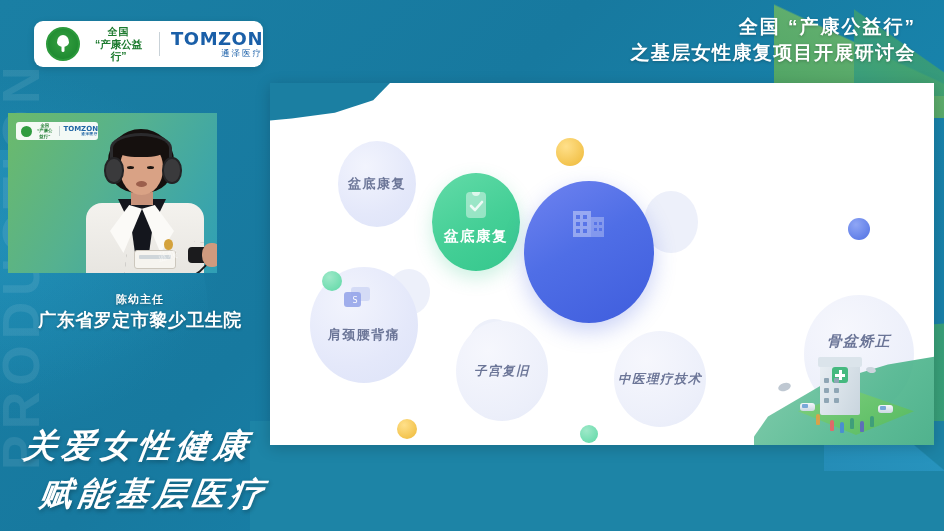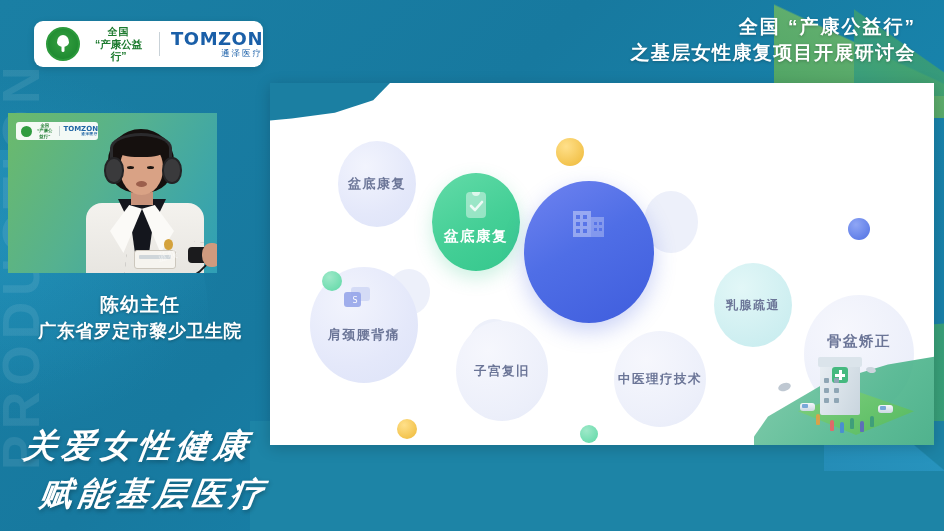--- a/index.html
+++ b/index.html
@@ -109,21 +109,21 @@
       border-bottom:2px solid #1b1b1d;border-right:2px solid #1b1b1d;
       border-radius:0 0 44px 0;transform:rotate(6deg);}
   .p-cuff{position:absolute;left:118px;top:120px;width:26px;height:16px;border-radius:4px;background:#1b1b1d;}
   .p-hand{position:absolute;left:132px;top:116px;width:20px;height:24px;border-radius:46%;background:#cf9a7e;}
   .p-sign{position:absolute;left:88px;top:122px;font-size:10px;color:rgba(255,255,255,.55);
       transform:rotate(-12deg);font-family:"DejaVu Serif",serif;}
 
   
   .speaker{position:absolute;left:8px;top:292px;width:264px;text-align:center;color:#fff;
       font-weight:700;line-height:1.42;text-shadow:0 1px 3px rgba(0,0,0,.3);}
-  .speaker .sp1{font-size:19px;letter-spacing:1px;}
+  .speaker .sp1{font-size:11px;letter-spacing:1px;}
   .speaker .sp2{font-size:18px;letter-spacing:.5px;}
 
   
   .slogan{position:absolute;left:24px;top:424px;width:270px;color:#fff;
       font-family:"DejaVu Serif","Liberation Serif",serif;font-weight:700;font-style:italic;
       text-shadow:1px 2px 4px rgba(0,0,0,.28);}
   .slogan .sl1{font-size:33px;letter-spacing:5px;transform:skewX(-8deg);}
   .slogan .sl2{font-size:33px;letter-spacing:5px;margin-top:3px;margin-left:16px;transform:skewX(-8deg);}
 
   
@@ -142,21 +142,21 @@
       box-shadow:0 8px 22px rgba(63,93,221,.28);}
   .b-main .lbl{color:#fff;font-size:15px;font-weight:700;line-height:1.45;letter-spacing:1px;
       margin-top:26px;}
   .b-green{background:linear-gradient(150deg,#63dba8 0%,#44cf96 55%,#35c78d 100%);
       box-shadow:0 7px 18px rgba(55,199,141,.25);}
   .b-green .lbl{color:#fff;font-size:14.5px;font-weight:700;letter-spacing:1.5px;margin-top:28px;}
   .b-pale{background:radial-gradient(circle at 35% 30%,#f2f4fd 0%,#e4e8fa 60%,#dde3f8 100%);}
   .b-pale .lbl{color:#6b7597;font-size:13px;font-weight:700;letter-spacing:1.5px;}
   .b-mint{background:radial-gradient(circle at 35% 30%,#e2f7f7 0%,#cfeff1 65%,#c4ebee 100%);}
   .b-mint .lbl{color:#6b7597;font-size:12px;font-weight:700;letter-spacing:1.5px;}
-  .b-ghost{background:radial-gradient(circle at 35% 30%,#f6f7fd 0%,#eceffa 70%,#e6eaf8 100%);}
+  .b-ghost{background:radial-gradient(circle at 35% 30%,#f6f7fd 0%,#eceffa 70%,#e6eaf8 100%);font-style:italic;}
   .b-ghost .lbl{color:#6b7597;font-size:12.5px;font-weight:700;letter-spacing:1.5px;}
 
   .dot{position:absolute;border-radius:50%;}
   .dot-yellow{background:radial-gradient(circle at 36% 30%,#ffe08a,#f3c44f 70%,#eab93f);}
   .dot-blue{background:radial-gradient(circle at 36% 30%,#8fa6f5,#617fe8 72%,#5473e4);}
   .dot-mint{background:radial-gradient(circle at 36% 30%,#9fe9c9,#6ddcae 75%,#5fd6a4);}
   .dot-faint{background:#edf0fa;}
 
   .ico{position:absolute;z-index:1;opacity:.9;}
 
@@ -318,23 +318,20 @@
     </div>
 
     <div class="bubble b-ghost" style="left:344px;top:248px;width:92px;height:96px;">
       <span class="lbl">中医理疗技术</span>
     </div>
 
     <div class="bubble b-ghost" style="left:186px;top:238px;width:92px;height:100px;">
       <span class="lbl">子宫复旧</span>
     </div>
 
-    <div class="bubble b-mint" style="left:444px;top:180px;width:78px;height:84px;">
-      <span class="lbl">乳腺疏通</span>
-    </div>
 
     <div class="bubble b-ghost" style="left:534px;top:212px;width:110px;height:118px;">
       <span class="lbl" style="margin-bottom:26px;font-size:14.5px;">骨盆矫正</span>
     </div>
 
     <div class="dot dot-yellow" style="left:286px;top:55px;width:28px;height:28px;"></div>
     <div class="dot dot-yellow" style="left:127px;top:336px;width:20px;height:20px;"></div>
     <div class="dot dot-blue" style="left:578px;top:135px;width:22px;height:22px;"></div>
 
     <div class="dot dot-mint" style="left:52px;top:188px;width:20px;height:20px;"></div>

